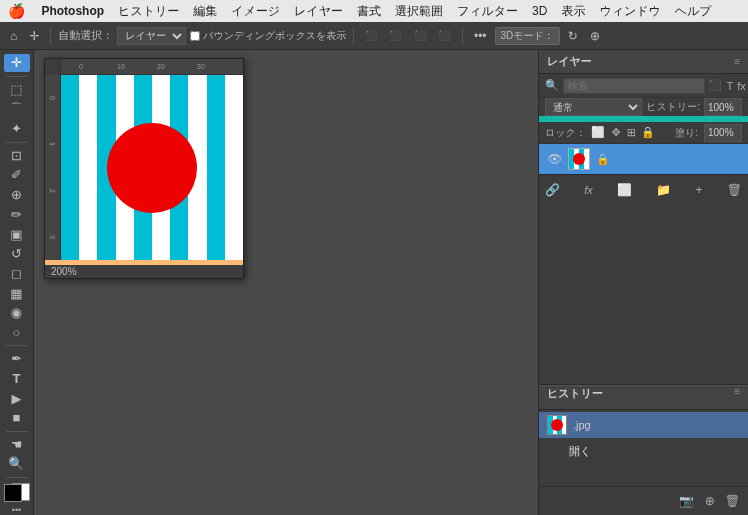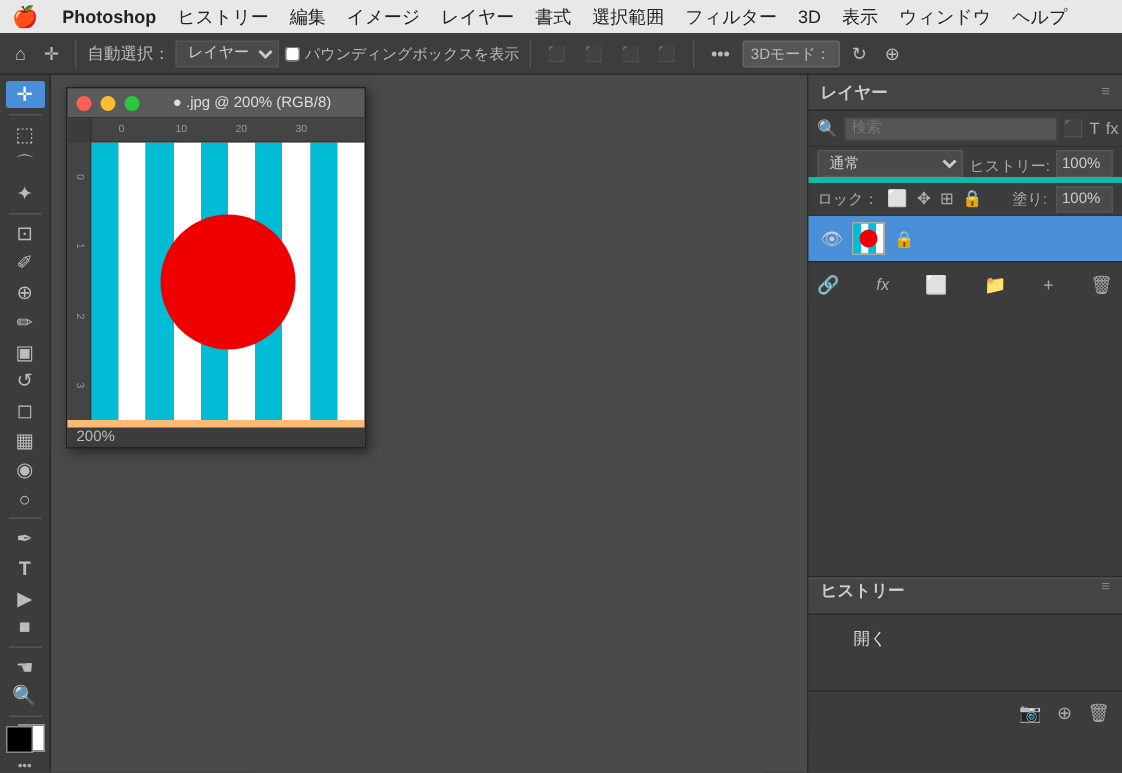--- a/index.html
+++ b/index.html
@@ -310,24 +310,24 @@
     }
     .layers-icon-btn {
       font-size: 11px;
       color: #aaa;
       cursor: pointer;
     }
     #layers-mode-row {
       height: 24px;
       background: #3c3c3c;
       display: flex;
-      align-items: flex-end;
+      align-items: center;
       padding: 0 6px;
       gap: 4px;
-      border-bottom: 4px solid #14b8a6;
+      border-bottom: 6px solid #14b8a6;
     }
     .layers-mode-select {
       background: #4a4a4a;
       border: 1px solid #555;
       color: #ccc;
       font-size: 10px;
       padding: 1px 3px;
       height: 18px;
       flex: 1;
     }
@@ -572,26 +572,20 @@
     <div class="tool-separator"></div>
     <div class="tool-color-box">
       <div class="bg-color"></div>
       <div class="fg-color"></div>
     </div>
     <div style="font-size:9px;color:#aaa;cursor:pointer;">•••</div>
   </div>
 
   <div id="canvas-area">
     <div id="doc-window">
-      <div id="doc-titlebar">
-        <div class="win-btn win-close"></div>
-        <div class="win-btn win-min"></div>
-        <div class="win-btn win-max"></div>
-        <span id="doc-title-text">● .jpg @ 200% (RGB/8)</span>
-      </div>
       <div id="canvas-content">
 
         <div style="display:flex; height:16px; background:#444; border-bottom:1px solid #333;">
           <div id="ruler-corner"></div>
           <div class="ruler-h">
             <div style="position:absolute;left:18px;top:4px;font-size:7px;color:#999;">0</div>
             <div style="position:absolute;left:56px;top:4px;font-size:7px;color:#999;">10</div>
             <div style="position:absolute;left:96px;top:4px;font-size:7px;color:#999;">20</div>
             <div style="position:absolute;left:136px;top:4px;font-size:7px;color:#999;">30</div>
           </div>
@@ -689,20 +683,32 @@
       </div>
     </div>
 
     <div id="history-panel">
       <div id="history-header">
         <span class="panel-title">ヒストリー</span>
         <span class="panel-close-btn">≡</span>
       </div>
       <div id="history-items">
 
+        <div class="history-item active">
+          <div class="history-thumb">
+            <div class="ht-stripe-bg">
+              <div class="ht-stripe ht-cyan"></div>
+              <div class="ht-stripe ht-white"></div>
+              <div class="ht-stripe ht-cyan"></div>
+              <div class="ht-stripe ht-white"></div>
+            </div>
+            <div class="ht-circle"></div>
+          </div>
+          <span class="history-item-name">.jpg</span>
+        </div>
 
         <div class="history-item h-open" style="padding-left:30px;font-family:Liberation Mono, monospace;">
           <span class="history-item-name">開く</span>
         </div>
       </div>
       <div style="flex:1;background:#3c3c3c;min-height:20px;"></div>
       <div id="history-bottom">
         <span class="hb-icon">📷</span>
         <span class="hb-icon">⊕</span>
         <span class="hb-icon">🗑</span>

